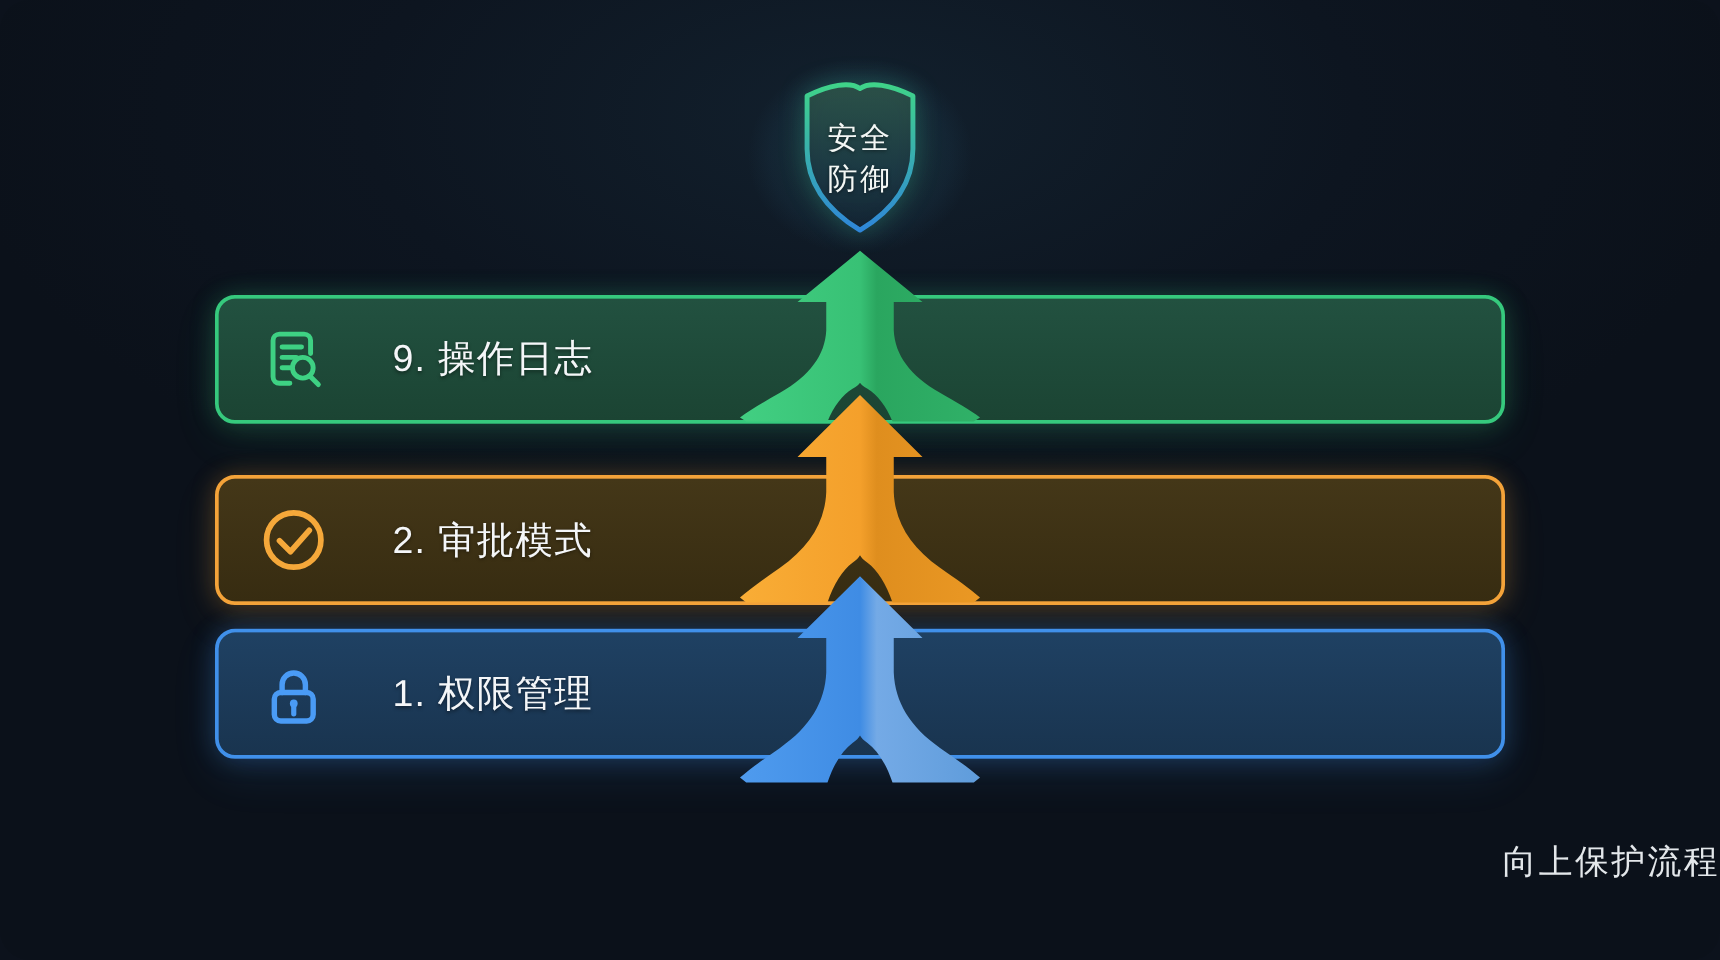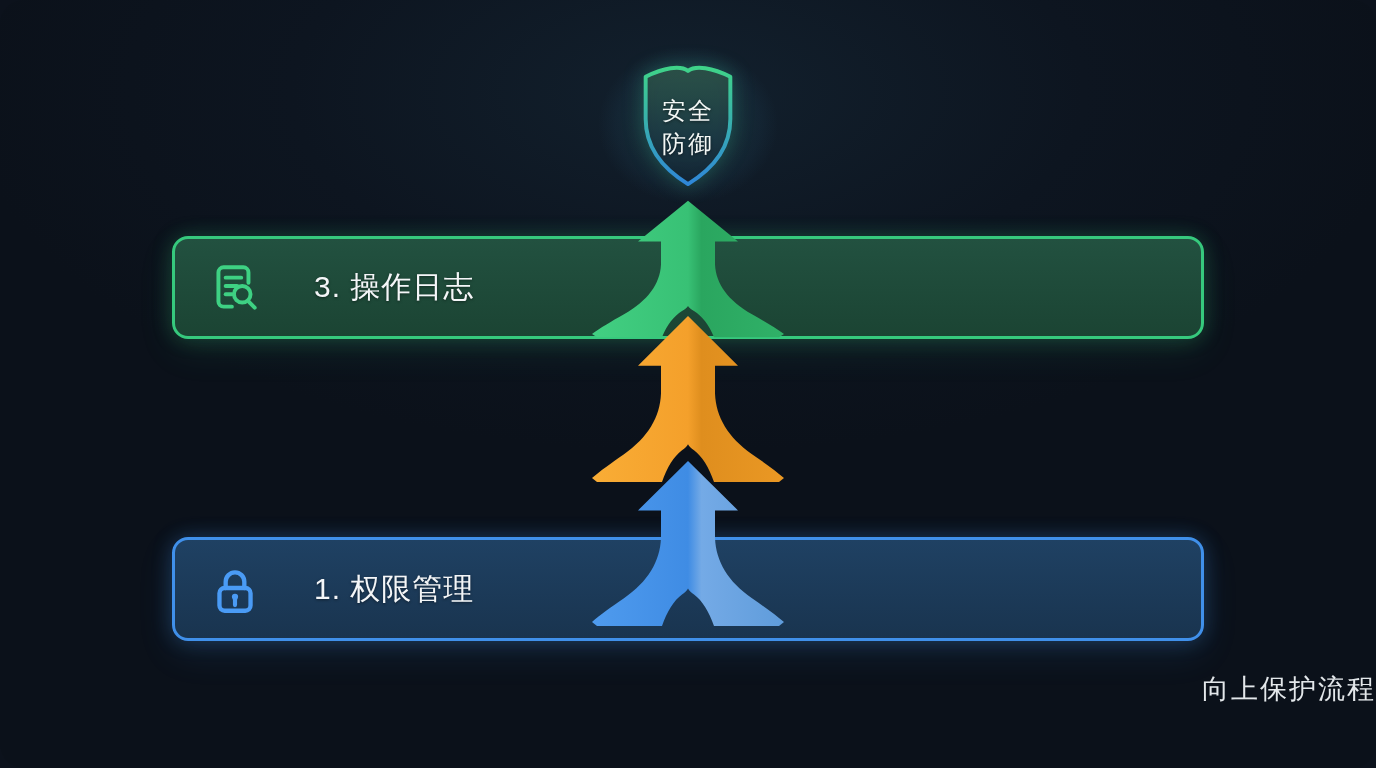--- a/index.html
+++ b/index.html
@@ -26,21 +26,21 @@
   .card{
     position:absolute;left:172px;width:1032px;box-sizing:border-box;
     border:3px solid;border-radius:16px;display:flex;align-items:center;z-index:2;
   }
   .card-green{top:236px;height:103px;border-color:#36c97d;
     background:linear-gradient(180deg,#225140 0%,#1b4433 100%);
     box-shadow:0 0 20px rgba(54,201,125,0.25), 0 12px 36px rgba(54,201,125,0.10);}
   .card-orange{top:380px;height:104px;border-color:#f4a339;
     background:linear-gradient(180deg,#443718 0%,#372c11 100%);
     box-shadow:0 0 20px rgba(244,163,57,0.25), 0 12px 36px rgba(244,163,57,0.10);}
-  .card-blue{top:537px;height:104px;border-color:#4090ea;
+  .card-blue{top:503px;height:104px;border-color:#4090ea;
     background:linear-gradient(180deg,#1f4163 0%,#19344f 100%);
     box-shadow:0 0 20px rgba(64,144,234,0.28), 0 12px 36px rgba(64,144,234,0.12);}
   .card-icon{width:58px;height:58px;margin-left:31px;flex:0 0 auto;}
   .card-label{
     margin-left:50px;color:#f4f6f8;font-size:30px;font-weight:500;letter-spacing:1px;
     text-shadow:0 1px 3px rgba(0,0,0,0.45);
   }
   
   .arrow{position:absolute;left:588px;width:200px;z-index:5;}
   .arrow-green{top:199px;height:139px;}
@@ -80,23 +80,30 @@
 
   <div class="card card-green">
     <svg class="card-icon" viewBox="0 0 56 56" fill="none" stroke="#3ed183" stroke-width="3.8" stroke-linecap="round" stroke-linejoin="round">
       <path d="M25,46 H17 a5,5 0 0 1 -5,-5 V13 a5,5 0 0 1 5,-5 h19 a5,5 0 0 1 5,5 v10"></path>
       <path d="M19,18 h15"></path>
         <path d="M19,26 h11"></path>
         <path d="M19,34 h6"></path>
       <circle cx="35" cy="34" r="8"></circle>
       <path d="M41,41 L47,47"></path>
     </svg>
-    <span class="card-label">3. 操作日志</span>
+    <span class="card-label">9. 操作日志</span>
   </div>
 
+  <div class="card card-orange">
+    <svg class="card-icon" viewBox="0 0 56 56" fill="none" stroke="#f5a83a" stroke-width="4.4" stroke-linecap="round" stroke-linejoin="round">
+      <circle cx="28" cy="28" r="21"></circle>
+      <path d="M17,28.5 L25.5,37 L40,20.5"></path>
+    </svg>
+    <span class="card-label">2. 审批模式</span>
+  </div>
 
   <div class="card card-blue">
     <svg class="card-icon" viewBox="0 0 56 56" fill="none" stroke="#4a9bf5" stroke-width="4.2" stroke-linecap="round" stroke-linejoin="round">
       <path d="M19,27 v-6 a9,9 0 0 1 18,0 v6"></path>
       <rect x="13" y="27" width="30" height="22" rx="5"></rect>
       <circle cx="28" cy="35.5" r="3" fill="#4a9bf5" stroke="none"></circle>
       <path d="M28,38 v5.5" stroke-width="4"></path>
     </svg>
     <span class="card-label">1. 权限管理</span>
   </div>

